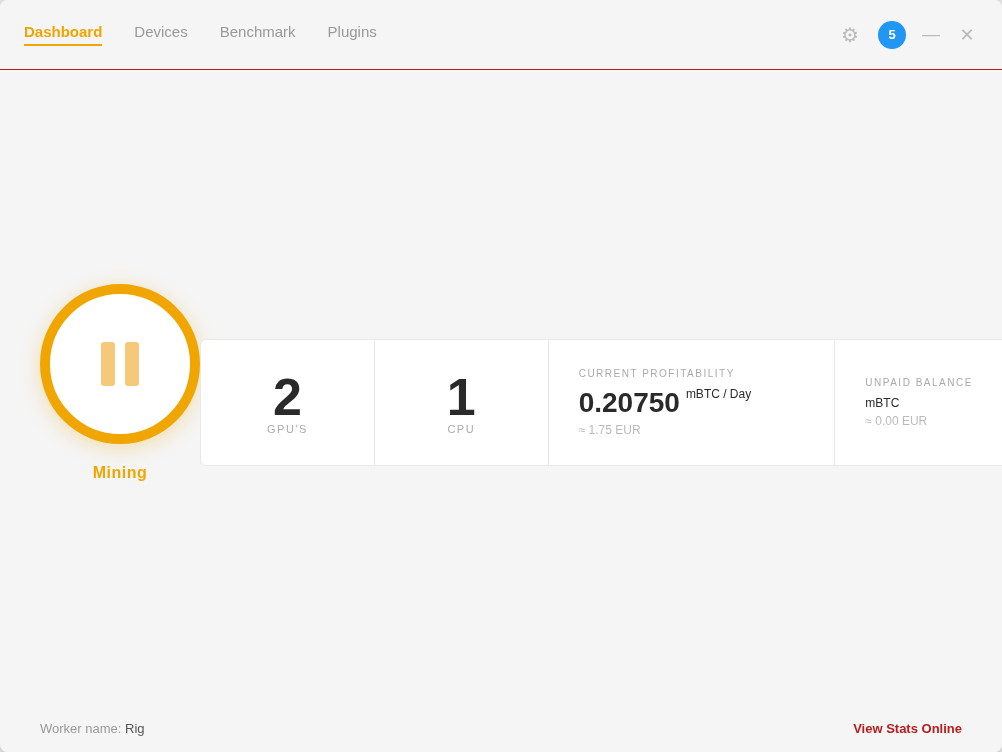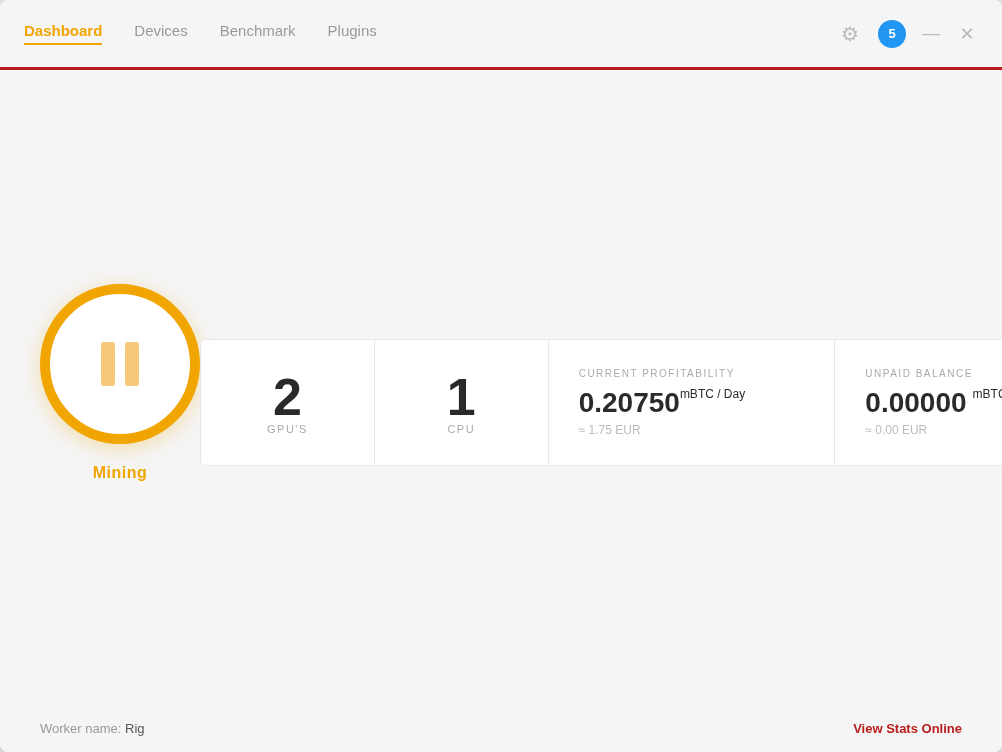--- a/index.html
+++ b/index.html
@@ -21,21 +21,21 @@
       flex-direction: column;
       overflow: hidden;
       position: relative;
     }
     
     .nav-bar {
       display: flex;
       padding: 0 24px;
       height: 70px;
       background: #f5f5f5;
-      border-bottom: 3px solid #b91c1c;
+      border-bottom: 1px solid #b91c1c;
       flex-shrink: 0;
     }
     .nav-tabs {
       display: flex;
       align-items: center;
       gap: 32px;
       flex: 1;
     }
     .nav-tab {
       font-size: 15px;
@@ -262,31 +262,30 @@
         <div class="stat-label">GPU'S</div>
       </div>
 
       <div class="stat-section">
         <div class="stat-number">1</div>
         <div class="stat-label">CPU</div>
       </div>
 
       <div class="stat-section wide">
         <div class="stat-title">CURRENT PROFITABILITY</div>
-        <div style="display:flex; align-items:baseline; ">
+        <div style="display:flex; align-items:baseline; gap:6px;">
           <span class="stat-value-main">0.20750</span>
           <span class="stat-unit">mBTC / Day</span>
         </div>
         <div class="stat-value-sub">≈ 1.75 EUR</div>
       </div>
 
       <div class="stat-section wide">
         <div class="stat-title">UNPAID BALANCE</div>
         <div style="display:flex; align-items:baseline; gap:6px;">
-          <span class="stat-value-main">0.00000</span>
           <span class="stat-unit">mBTC</span>
         </div>
         <div class="stat-value-sub">≈ 0.00 EUR</div>
       </div>
     </div>
   </div>
 
   <div class="footer">
     <div class="worker-name">
       <span>Worker name: </span><strong>Rig</strong>

